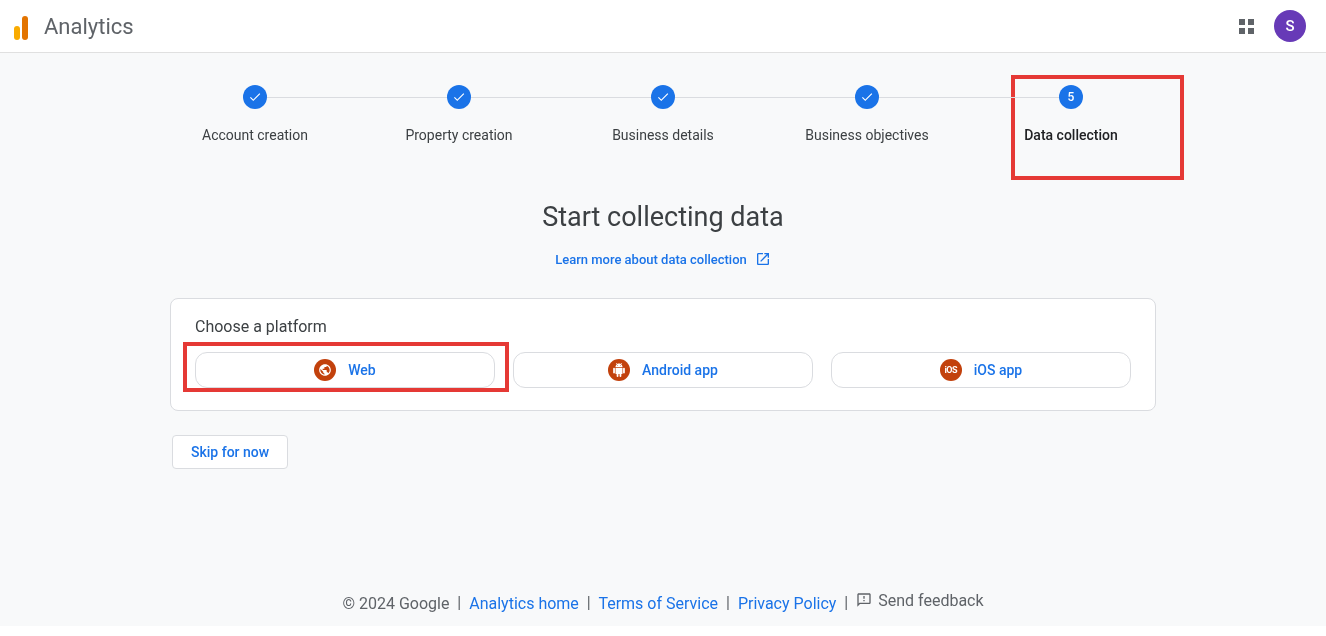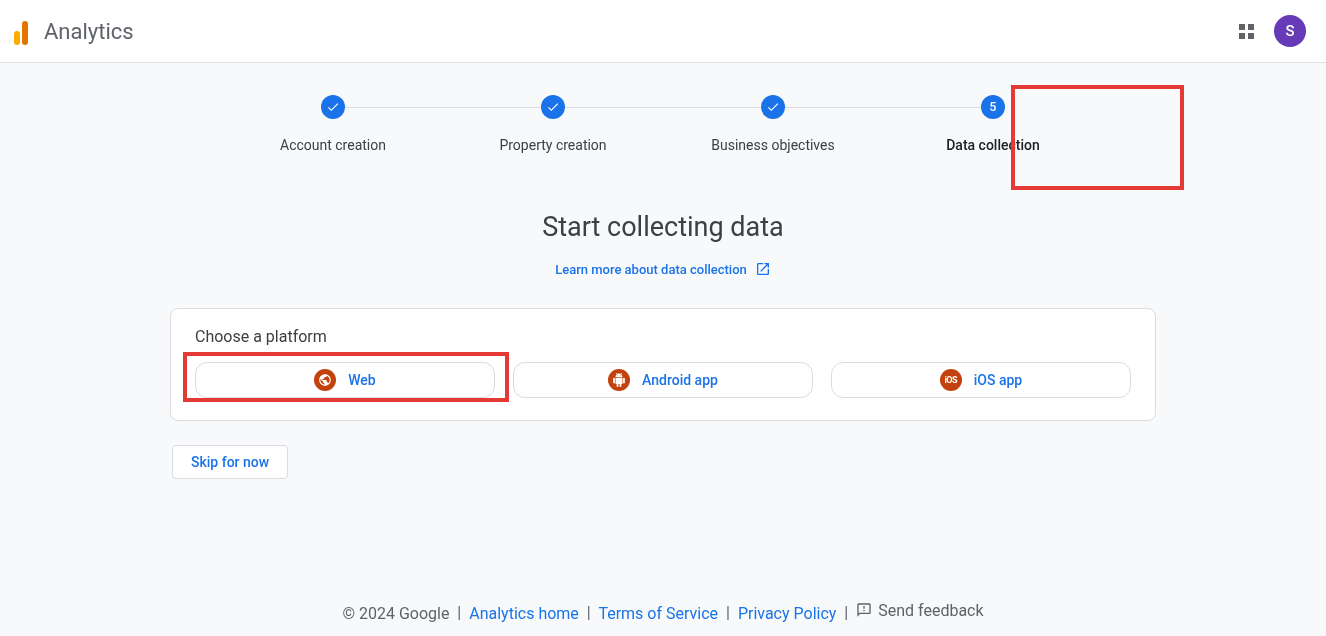--- a/index.html
+++ b/index.html
@@ -9,21 +9,21 @@
   }
   body {
     font-family: 'Google Sans', Roboto, Arial, sans-serif;
     background: #fff;
     color: #202124;
     width: 1326px;
     height: 636px;
     overflow: hidden;
   }
   .header {
-    height: 63px;
+    height: 53px;
     display: flex;
     align-items: center;
     justify-content: space-between;
     padding: 0 20px 0 14px;
     border-bottom: 1px solid #e0e0e0;
     background: #fff;
   }
   .header-left {
     display: flex;
     align-items: center;
@@ -312,20 +312,29 @@
       <div class="step-label">Account creation</div>
     </div>
     <div class="step">
       <div class="step-line"></div>
       <div class="step-circle">
         <svg viewBox="0 0 24 24">
             <path d="M9 16.17 4.83 12l-1.42 1.41L9 19 21 7l-1.41-1.41z"></path>
           </svg>
       </div>
       <div class="step-label">Property creation</div>
+    </div>
+    <div class="step">
+      <div class="step-line"></div>
+      <div class="step-circle">
+        <svg viewBox="0 0 24 24">
+            <path d="M9 16.17 4.83 12l-1.42 1.41L9 19 21 7l-1.41-1.41z"></path>
+          </svg>
+      </div>
+      <div class="step-label">Business details</div>
     </div>
     <div class="step">
       <div class="step-line"></div>
       <div class="step-circle">
         <svg viewBox="0 0 24 24">
             <path d="M9 16.17 4.83 12l-1.42 1.41L9 19 21 7l-1.41-1.41z"></path>
           </svg>
       </div>
       <div class="step-label">Business objectives</div>
     </div>

